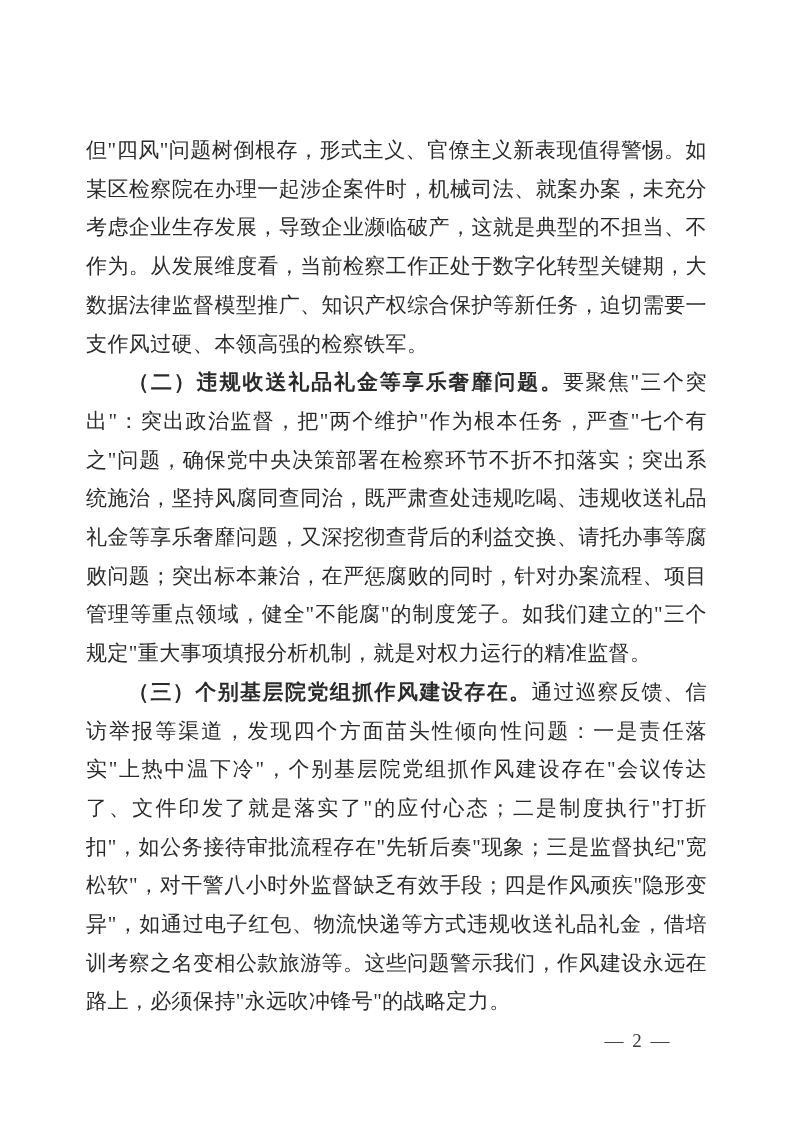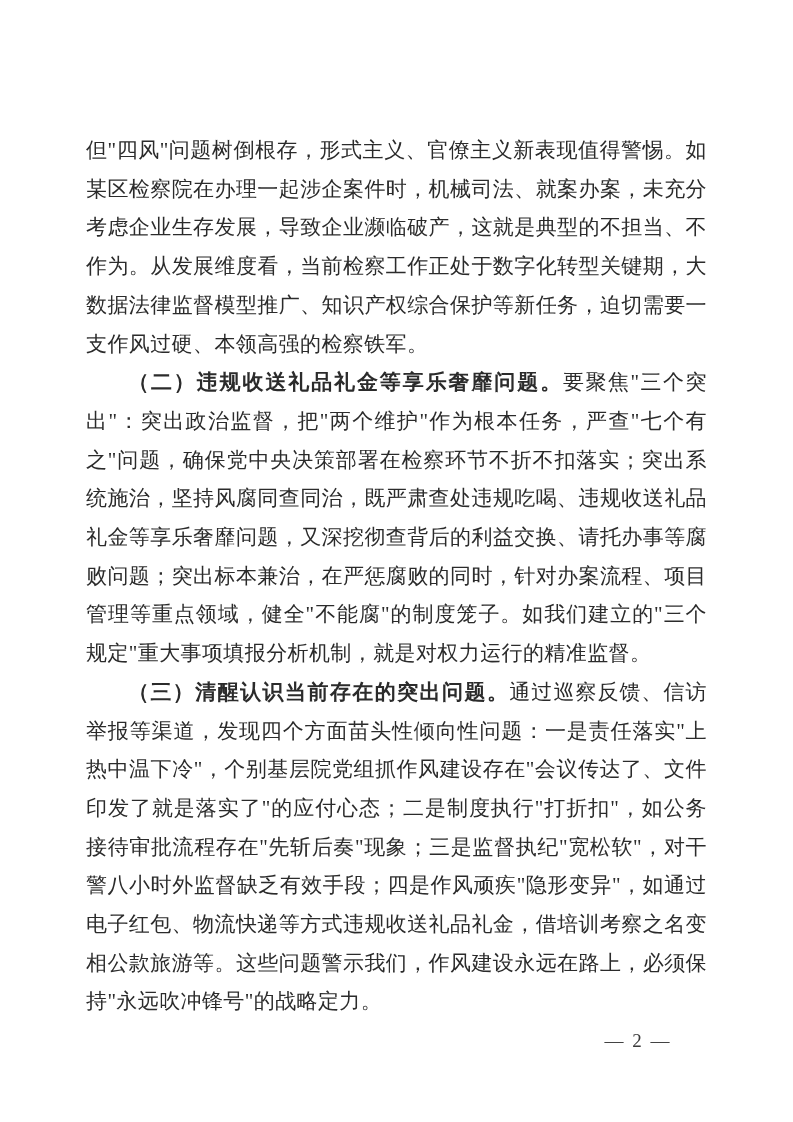--- a/index.html
+++ b/index.html
@@ -71,19 +71,19 @@
 </head>
 <body>
 
 <div class="page">
   <div class="content">
 
     <p class="para"><span>但"四风"问题树倒根存，形式主义、官僚主义新表现值得警惕。如某区检察院在办理一起涉企案件时，机械司法、就案办案，未充分考虑企业生存发展，导致企业濒临破产，这就是典型的不担当、不作为。从发展维度看，当前检察工作正处于数字化转型关键期，大数据法律监督模型推广、知识产权综合保护等新任务，迫切需要一支作风过硬、本领高强的检察铁军。</span></p>
 
     <p class="para indent"><span class="lead">（二）违规收送礼品礼金等享乐奢靡问题。</span><span>要聚焦"三个突出"：突出政治监督，把"两个维护"作为根本任务，严查"七个有之"问题，确保党中央决策部署在检察环节不折不扣落实；突出系统施治，坚持风腐同查同治，既严肃查处违规吃喝、违规收送礼品礼金等享乐奢靡问题，又深挖彻查背后的利益交换、请托办事等腐败问题；突出标本兼治，在严惩腐败的同时，针对办案流程、项目管理等重点领域，健全"不能腐"的制度笼子。如我们建立的"三个规定"重大事项填报分析机制，就是对权力运行的精准监督。</span></p>
 
-    <p class="para indent"><span class="lead">（三）清醒认识当前存在的突出问题。</span><span>通过巡察反馈、信访举报等渠道，发现四个方面苗头性倾向性问题：一是责任落实"上热中温下冷"，个别基层院党组抓作风建设存在"会议传达了、文件印发了就是落实了"的应付心态；二是制度执行"打折扣"，如公务接待审批流程存在"先斩后奏"现象；三是监督执纪"宽松软"，对干警八小时外监督缺乏有效手段；四是作风顽疾"隐形变异"，如通过电子红包、物流快递等方式违规收送礼品礼金，借培训考察之名变相公款旅游等。这些问题警示我们，作风建设永远在路上，必须保持"永远吹冲锋号"的战略定力。</span></p>
+    <p class="para indent"><span class="lead">（三）个别基层院党组抓作风建设存在。</span><span>通过巡察反馈、信访举报等渠道，发现四个方面苗头性倾向性问题：一是责任落实"上热中温下冷"，个别基层院党组抓作风建设存在"会议传达了、文件印发了就是落实了"的应付心态；二是制度执行"打折扣"，如公务接待审批流程存在"先斩后奏"现象；三是监督执纪"宽松软"，对干警八小时外监督缺乏有效手段；四是作风顽疾"隐形变异"，如通过电子红包、物流快递等方式违规收送礼品礼金，借培训考察之名变相公款旅游等。这些问题警示我们，作风建设永远在路上，必须保持"永远吹冲锋号"的战略定力。</span></p>
 
 
   </div>
 
   <div class="page-number">— 2 —</div>
 </div>
 
 </body></html>

